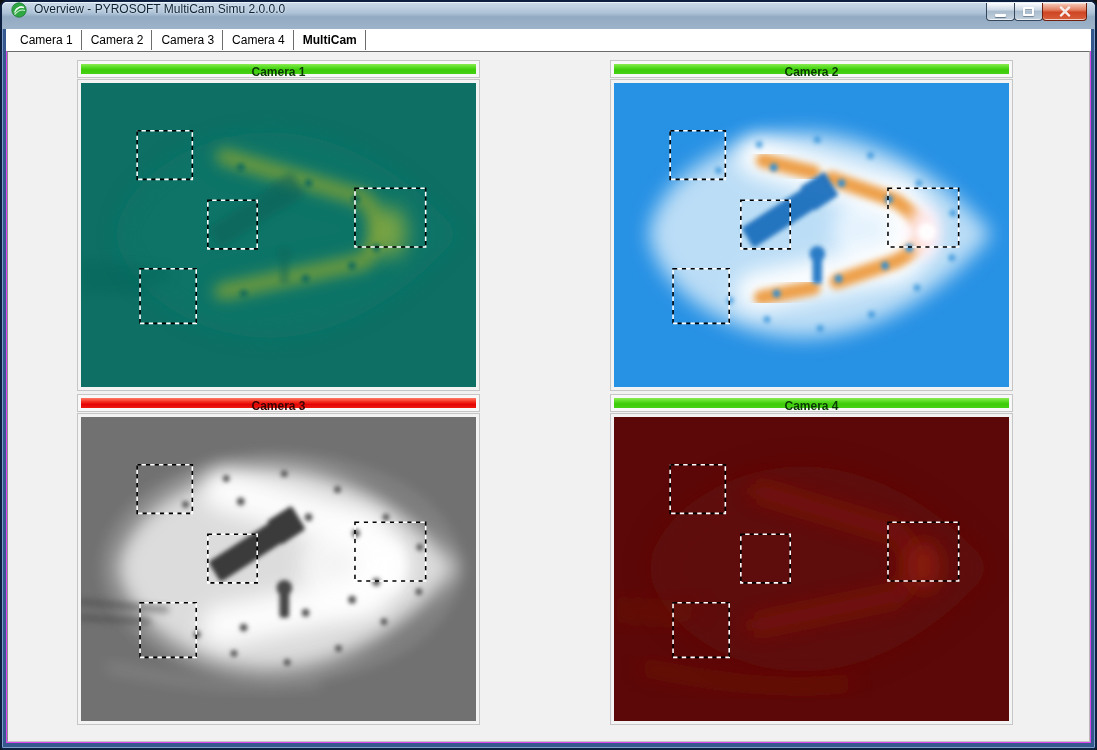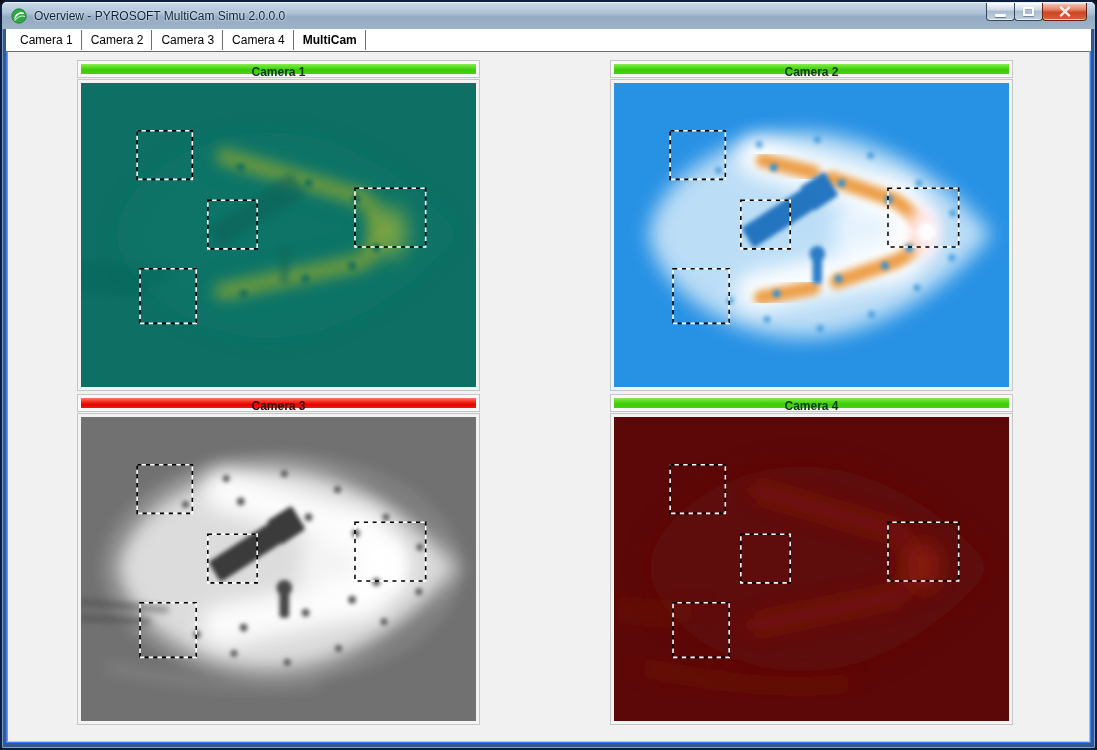--- a/index.html
+++ b/index.html
@@ -12,21 +12,21 @@
     background:#35598e;
     border:2px solid #0c1f3e;
     border-radius:7px 7px 3px 3px;
     box-shadow: inset 0 0 0 1px #7d9cc9;
   }
   .titlebar {
     position:relative; height:27px;
     background:linear-gradient(180deg,#ccdbea 0%,#aec3d7 40%,#93abc3 55%,#9db3c9 100%);
     border-radius:5px 5px 0 0;
     box-shadow: inset 0 1px 0 #e9f1f9;
-    display:flex; align-items:center; padding-left:9px;
+    display:flex; padding-left:9px;
   }
   .app-icon { width:16px; height:16px; margin-right:7px; flex:0 0 auto; }
   .win-title {
     font-size:12px; color:#10202f; white-space:nowrap;
     text-shadow:0 0 3px #dcebf8, 0 0 2px #dcebf8;
   }
   .controls { position:absolute; top:1px; right:8px; display:flex; }
   .wbtn {
     height:18px; border:1px solid #33475d; border-top:none;
     border-radius:0 0 4px 4px; margin-left:-1px;
@@ -40,21 +40,21 @@
     background:linear-gradient(180deg,#f6cdbd 0%,#e28163 40%,#ce4524 55%,#d95f3c 100%);
     border-color:#6f1f0b;
   }
   .ic-min { display:block; width:11px; height:3px; background:#fff; border-radius:1px;
             box-shadow:0 1px 1px rgba(20,40,60,.55); margin-top:7px; }
   .ic-max { display:block; width:11px; height:9px; border:2px solid #fff; border-radius:1px;
             box-shadow:0 1px 1px rgba(20,40,60,.45), inset 0 1px 1px rgba(20,40,60,.35); }
   .ic-close-svg { display:block; }
 
   
-  .bodyframe { position:absolute; left:4px; right:4px; top:27px; bottom:5px; background:#3b82f6; }
+  .bodyframe { position:absolute; left:4px; right:4px; top:27px; bottom:5px; background:#d946ef; }
   .tabbar { height:22px; background:#fff; display:flex; align-items:center; padding-left:5px; }
   .tab {
     font-size:12px; color:#000; padding:3px 8px 3px 9px;
     border-right:1px solid #6d6d6d; line-height:14px; cursor:default; white-space:nowrap;
   }
   .tab.active { font-weight:bold; }
   .client {
     position:absolute; top:22px; left:1px; right:1px; bottom:1px;
     background:#f1f1f1;
     border:1px solid; border-color:#6b6b6b #b9b9b9 #c4c4c4 #8f8f8f;

